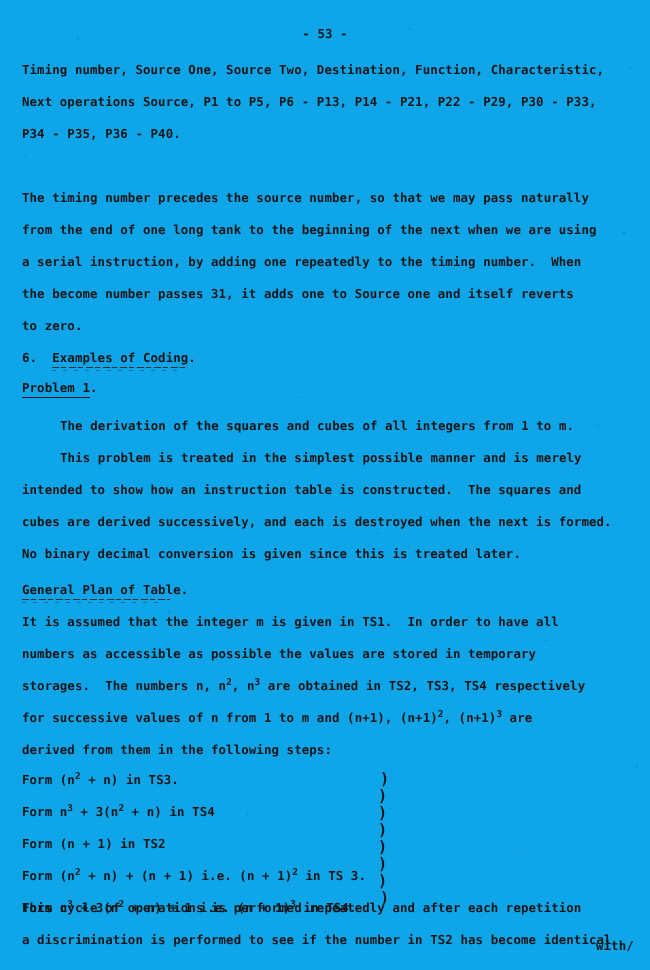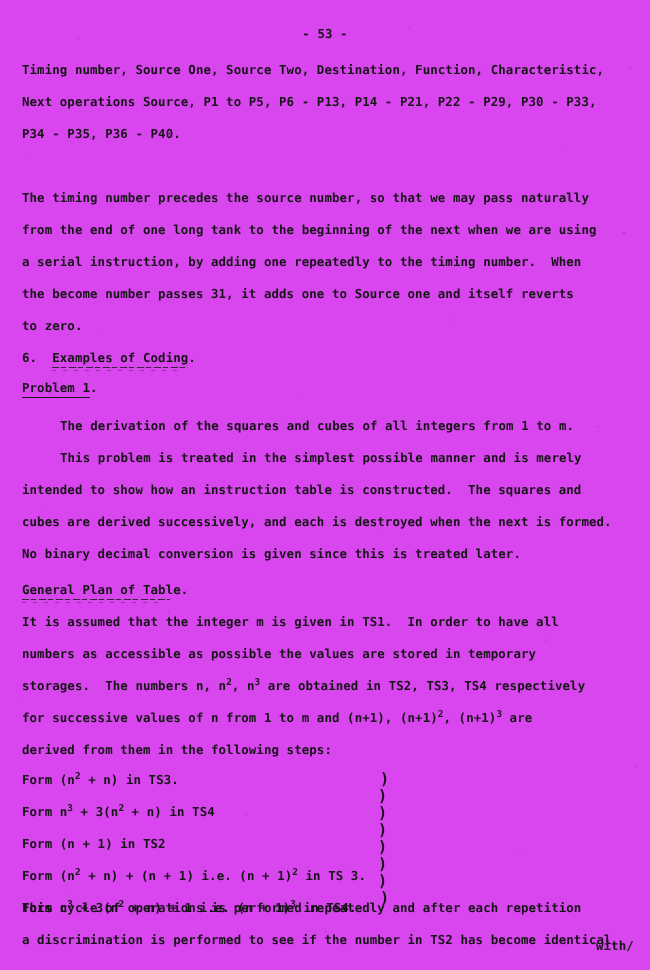--- a/index.html
+++ b/index.html
@@ -13,21 +13,21 @@
     position: relative;
     overflow: hidden;
     font-family: "DejaVu Sans Mono", "Liberation Mono", monospace;
     color: #131313;
   }
 
   
   #page {
     position: absolute;
     inset: 0;
-    background: #d946ef;
+    background: #0ea5e9;
   }
 
   
   #grain {
     position: absolute;
     inset: 0;
     pointer-events: none;
     opacity: .55;
     background-image:
       radial-gradient(circle at 12% 4%,   rgba(20,20,20,.50) .6px, transparent .9px),

